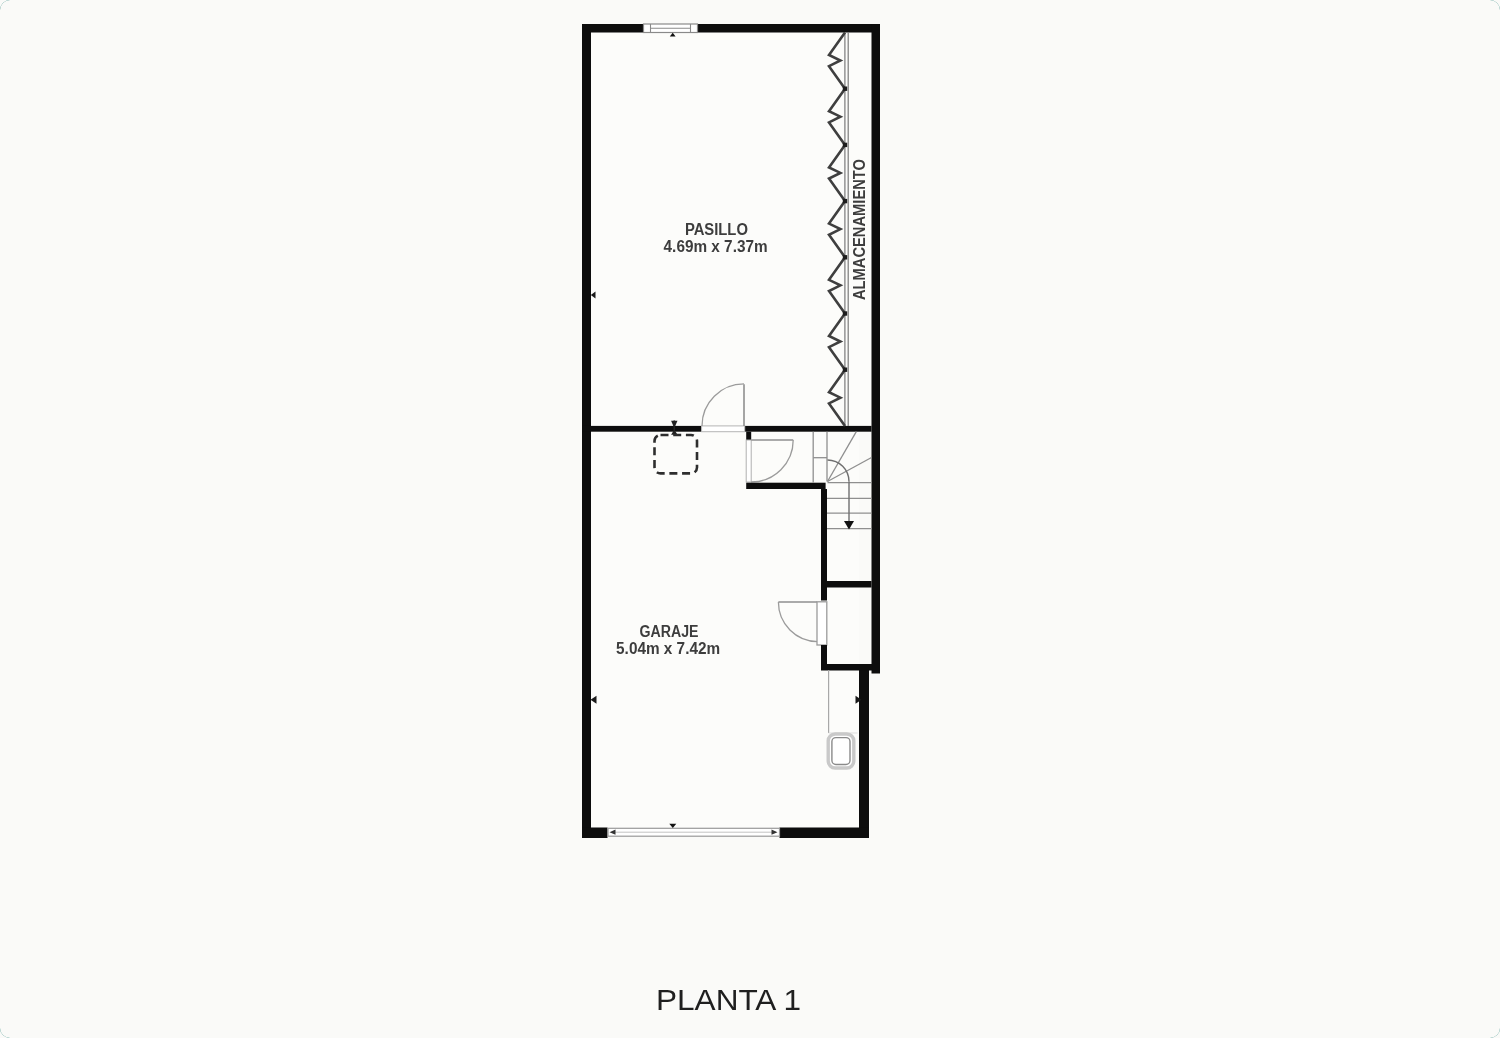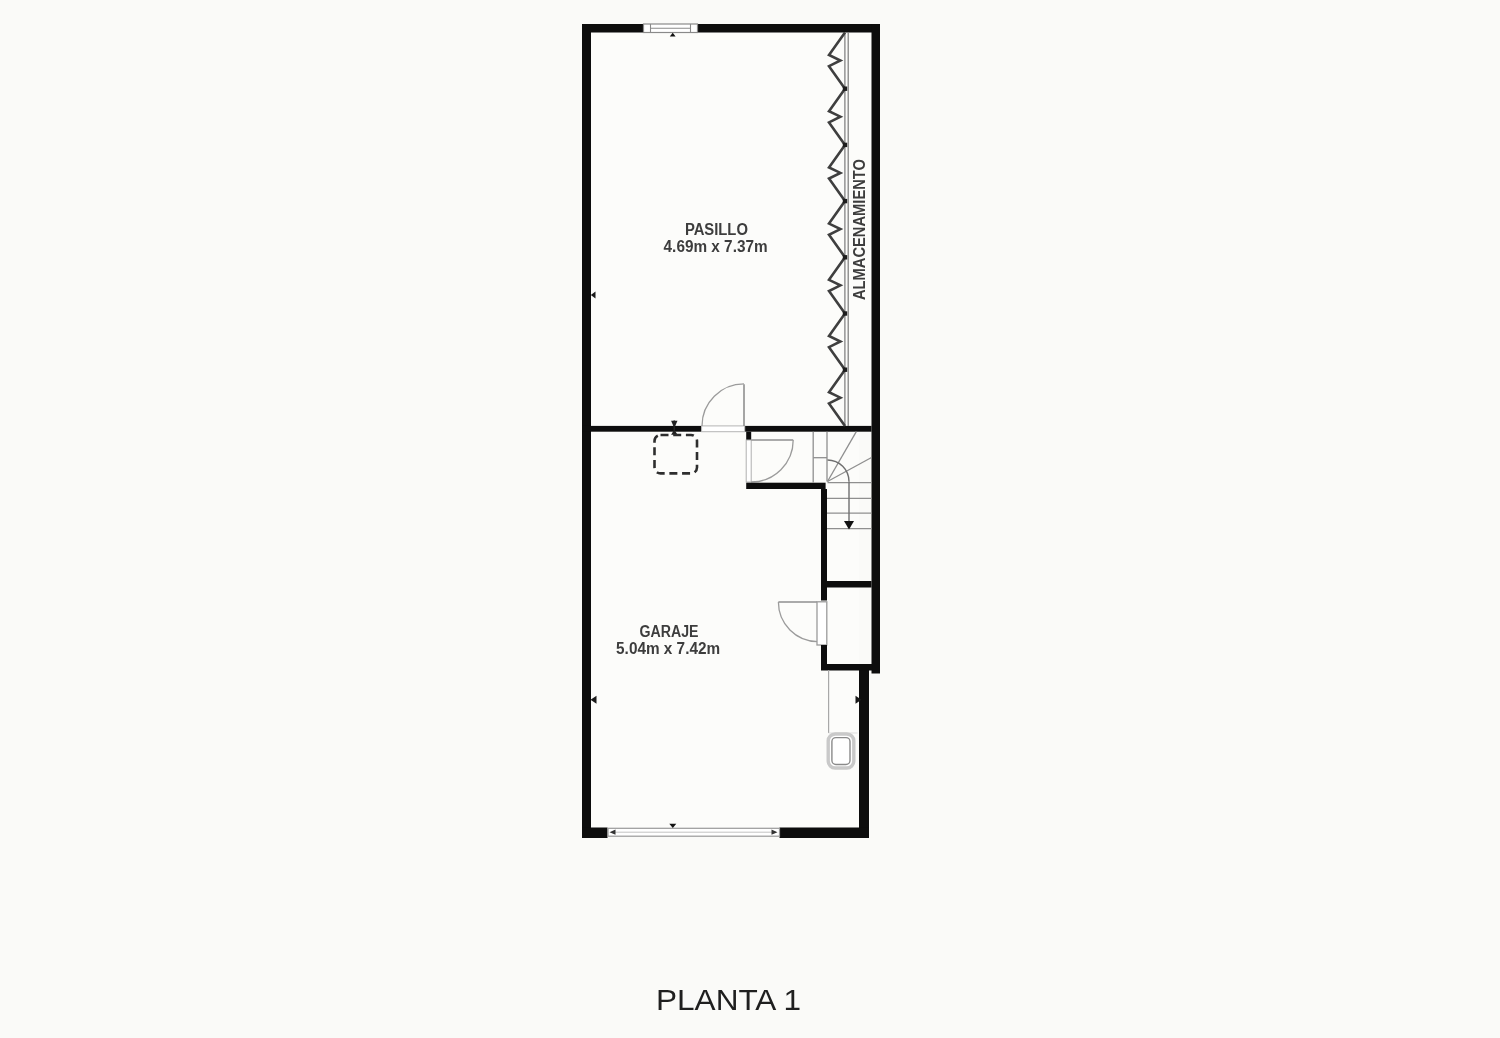--- a/index.html
+++ b/index.html
@@ -1,17 +1,17 @@
 <!DOCTYPE html>
 <html><head>
 <meta charset="utf-8">
 <style>
   html,body{margin:0;padding:0;background:#fafaf8;}
   .page{position:relative;width:1500px;height:1038px;background:#0f766e;overflow:hidden;
-        font-family:"Liberation Sans", sans-serif;}
+        font-family:"Liberation Sans", sans-serif;border-radius:10px;}
   svg{position:absolute;left:0;top:0;filter:blur(0.45px);}
 </style>
 </head>
 <body>
 <div class="page">
 <svg width="1500" height="1038" viewBox="0 0 1500 1038">
 
   <rect x="0" y="0" width="1500" height="1038" fill="#fafaf8"></rect>
 
   <rect x="591" y="32.5" width="280.5" height="393.4" fill="#fcfcfa"></rect>

